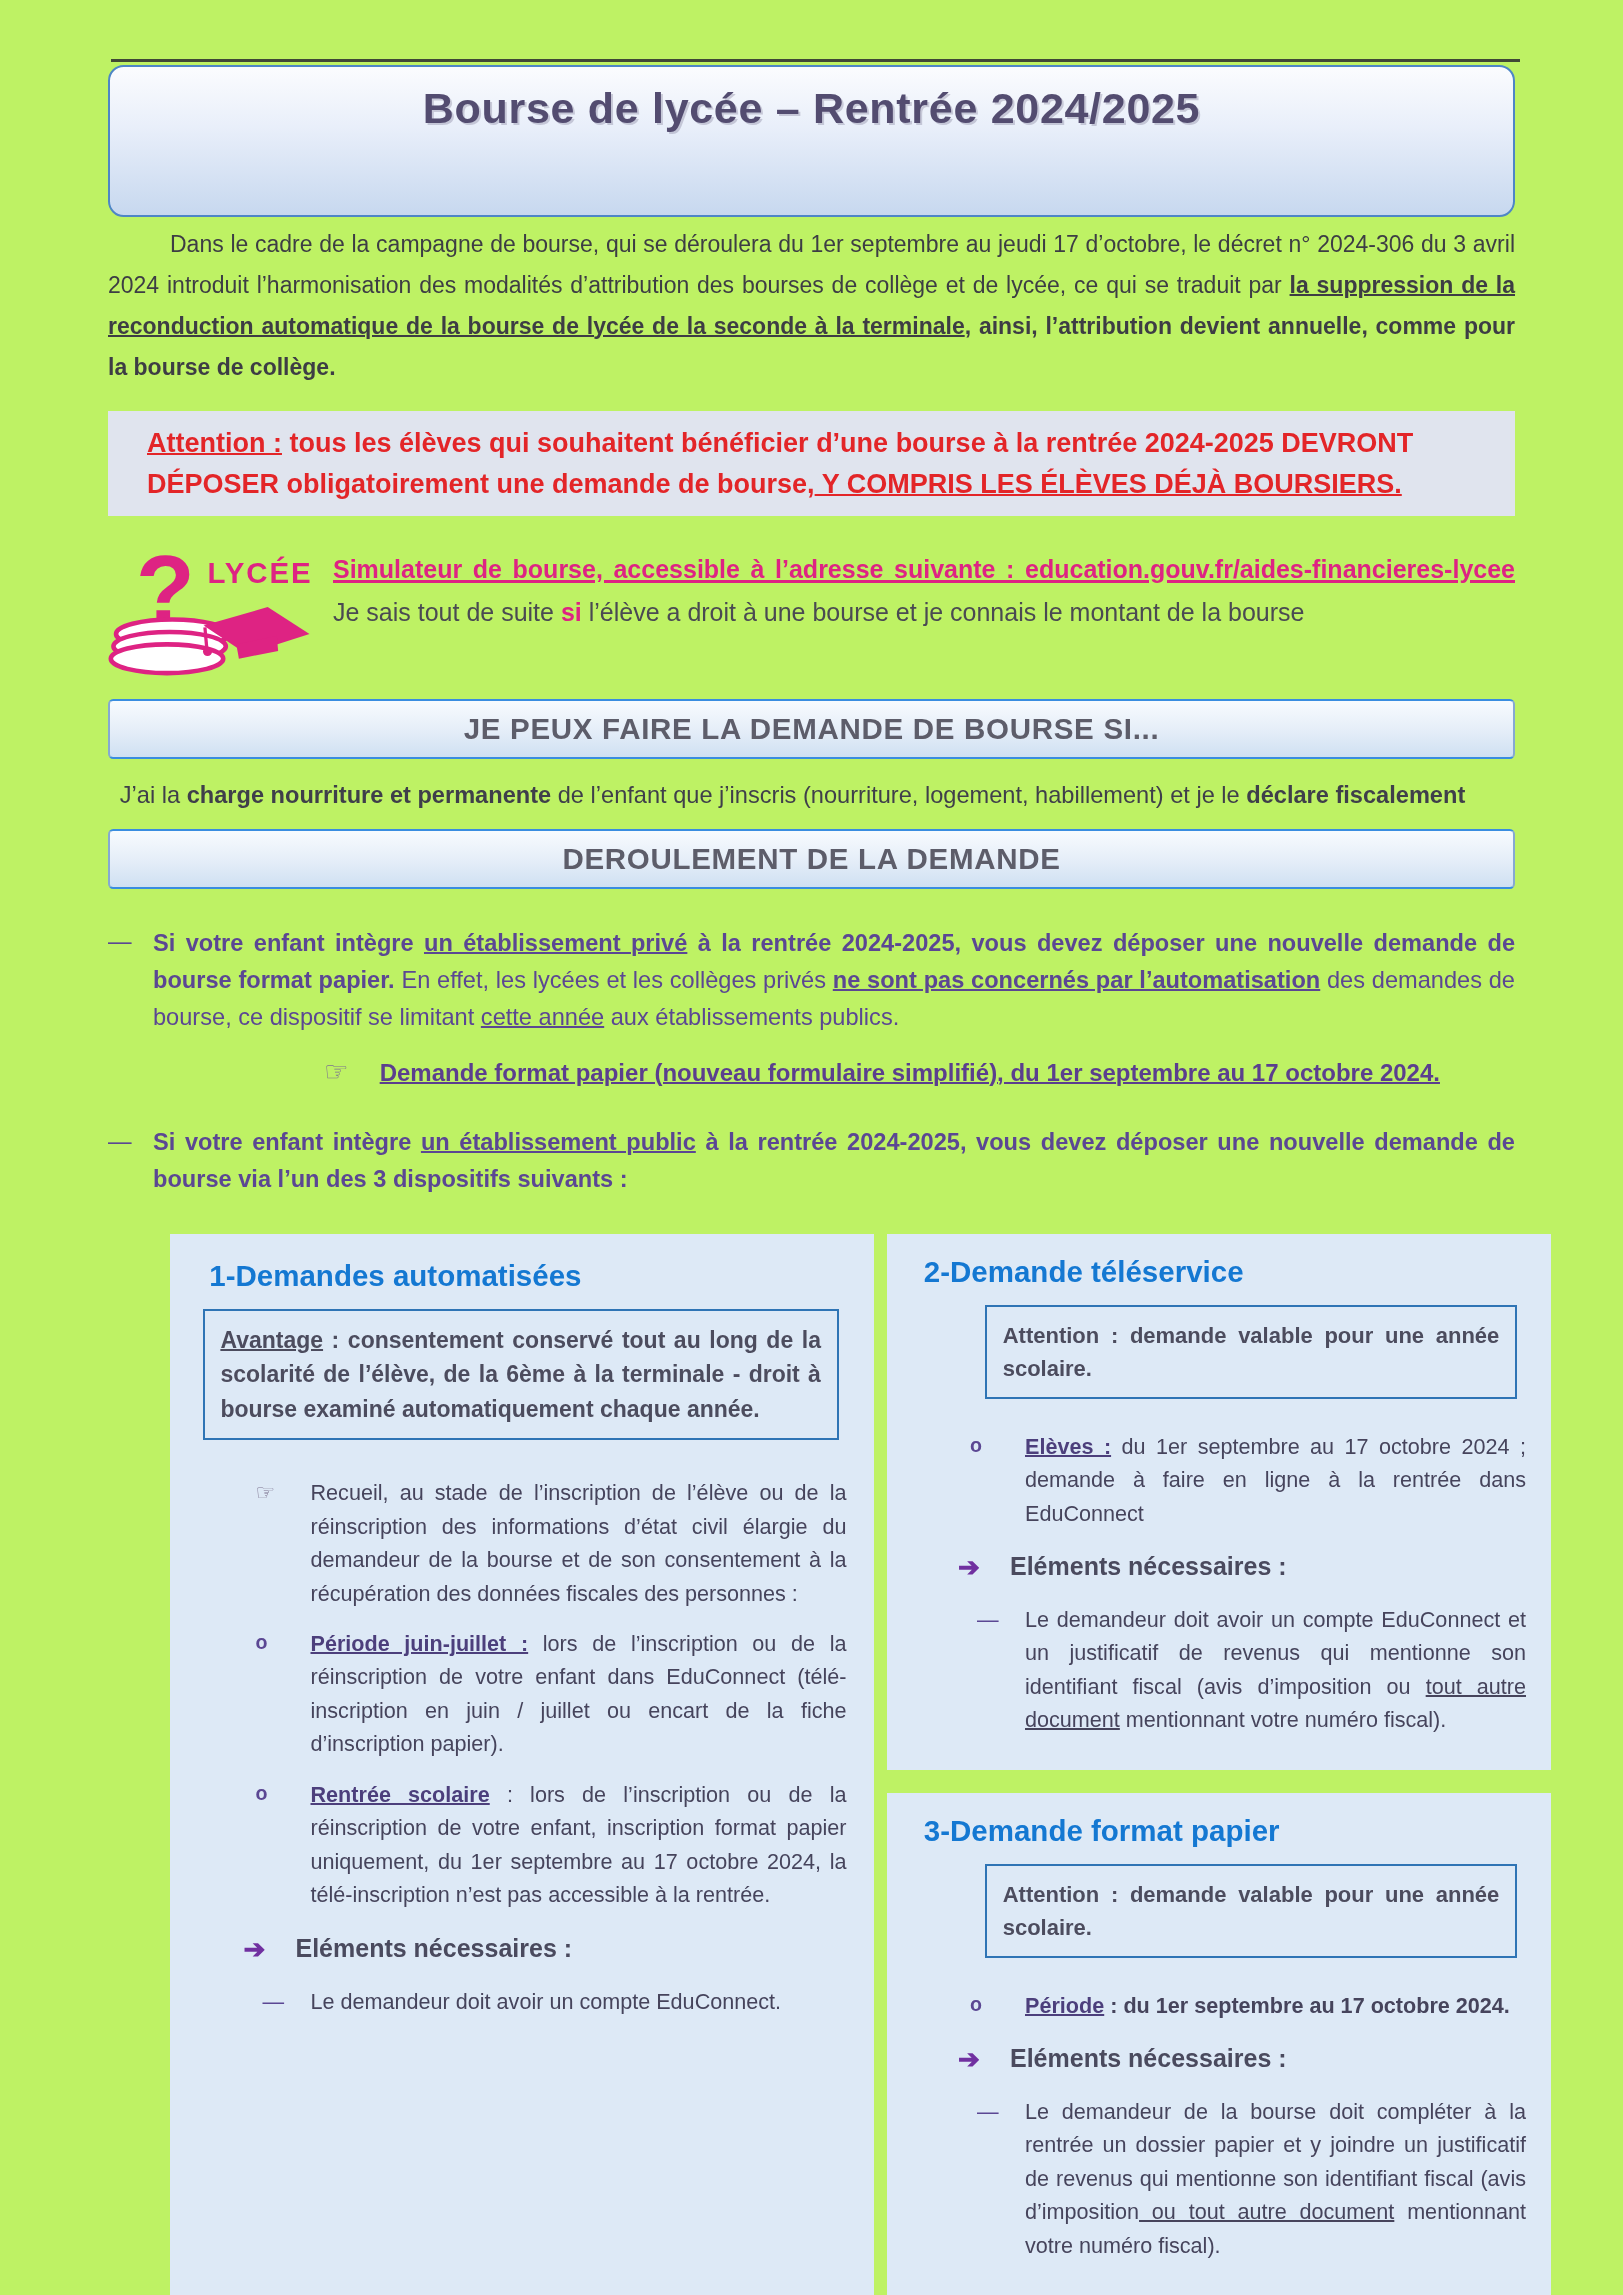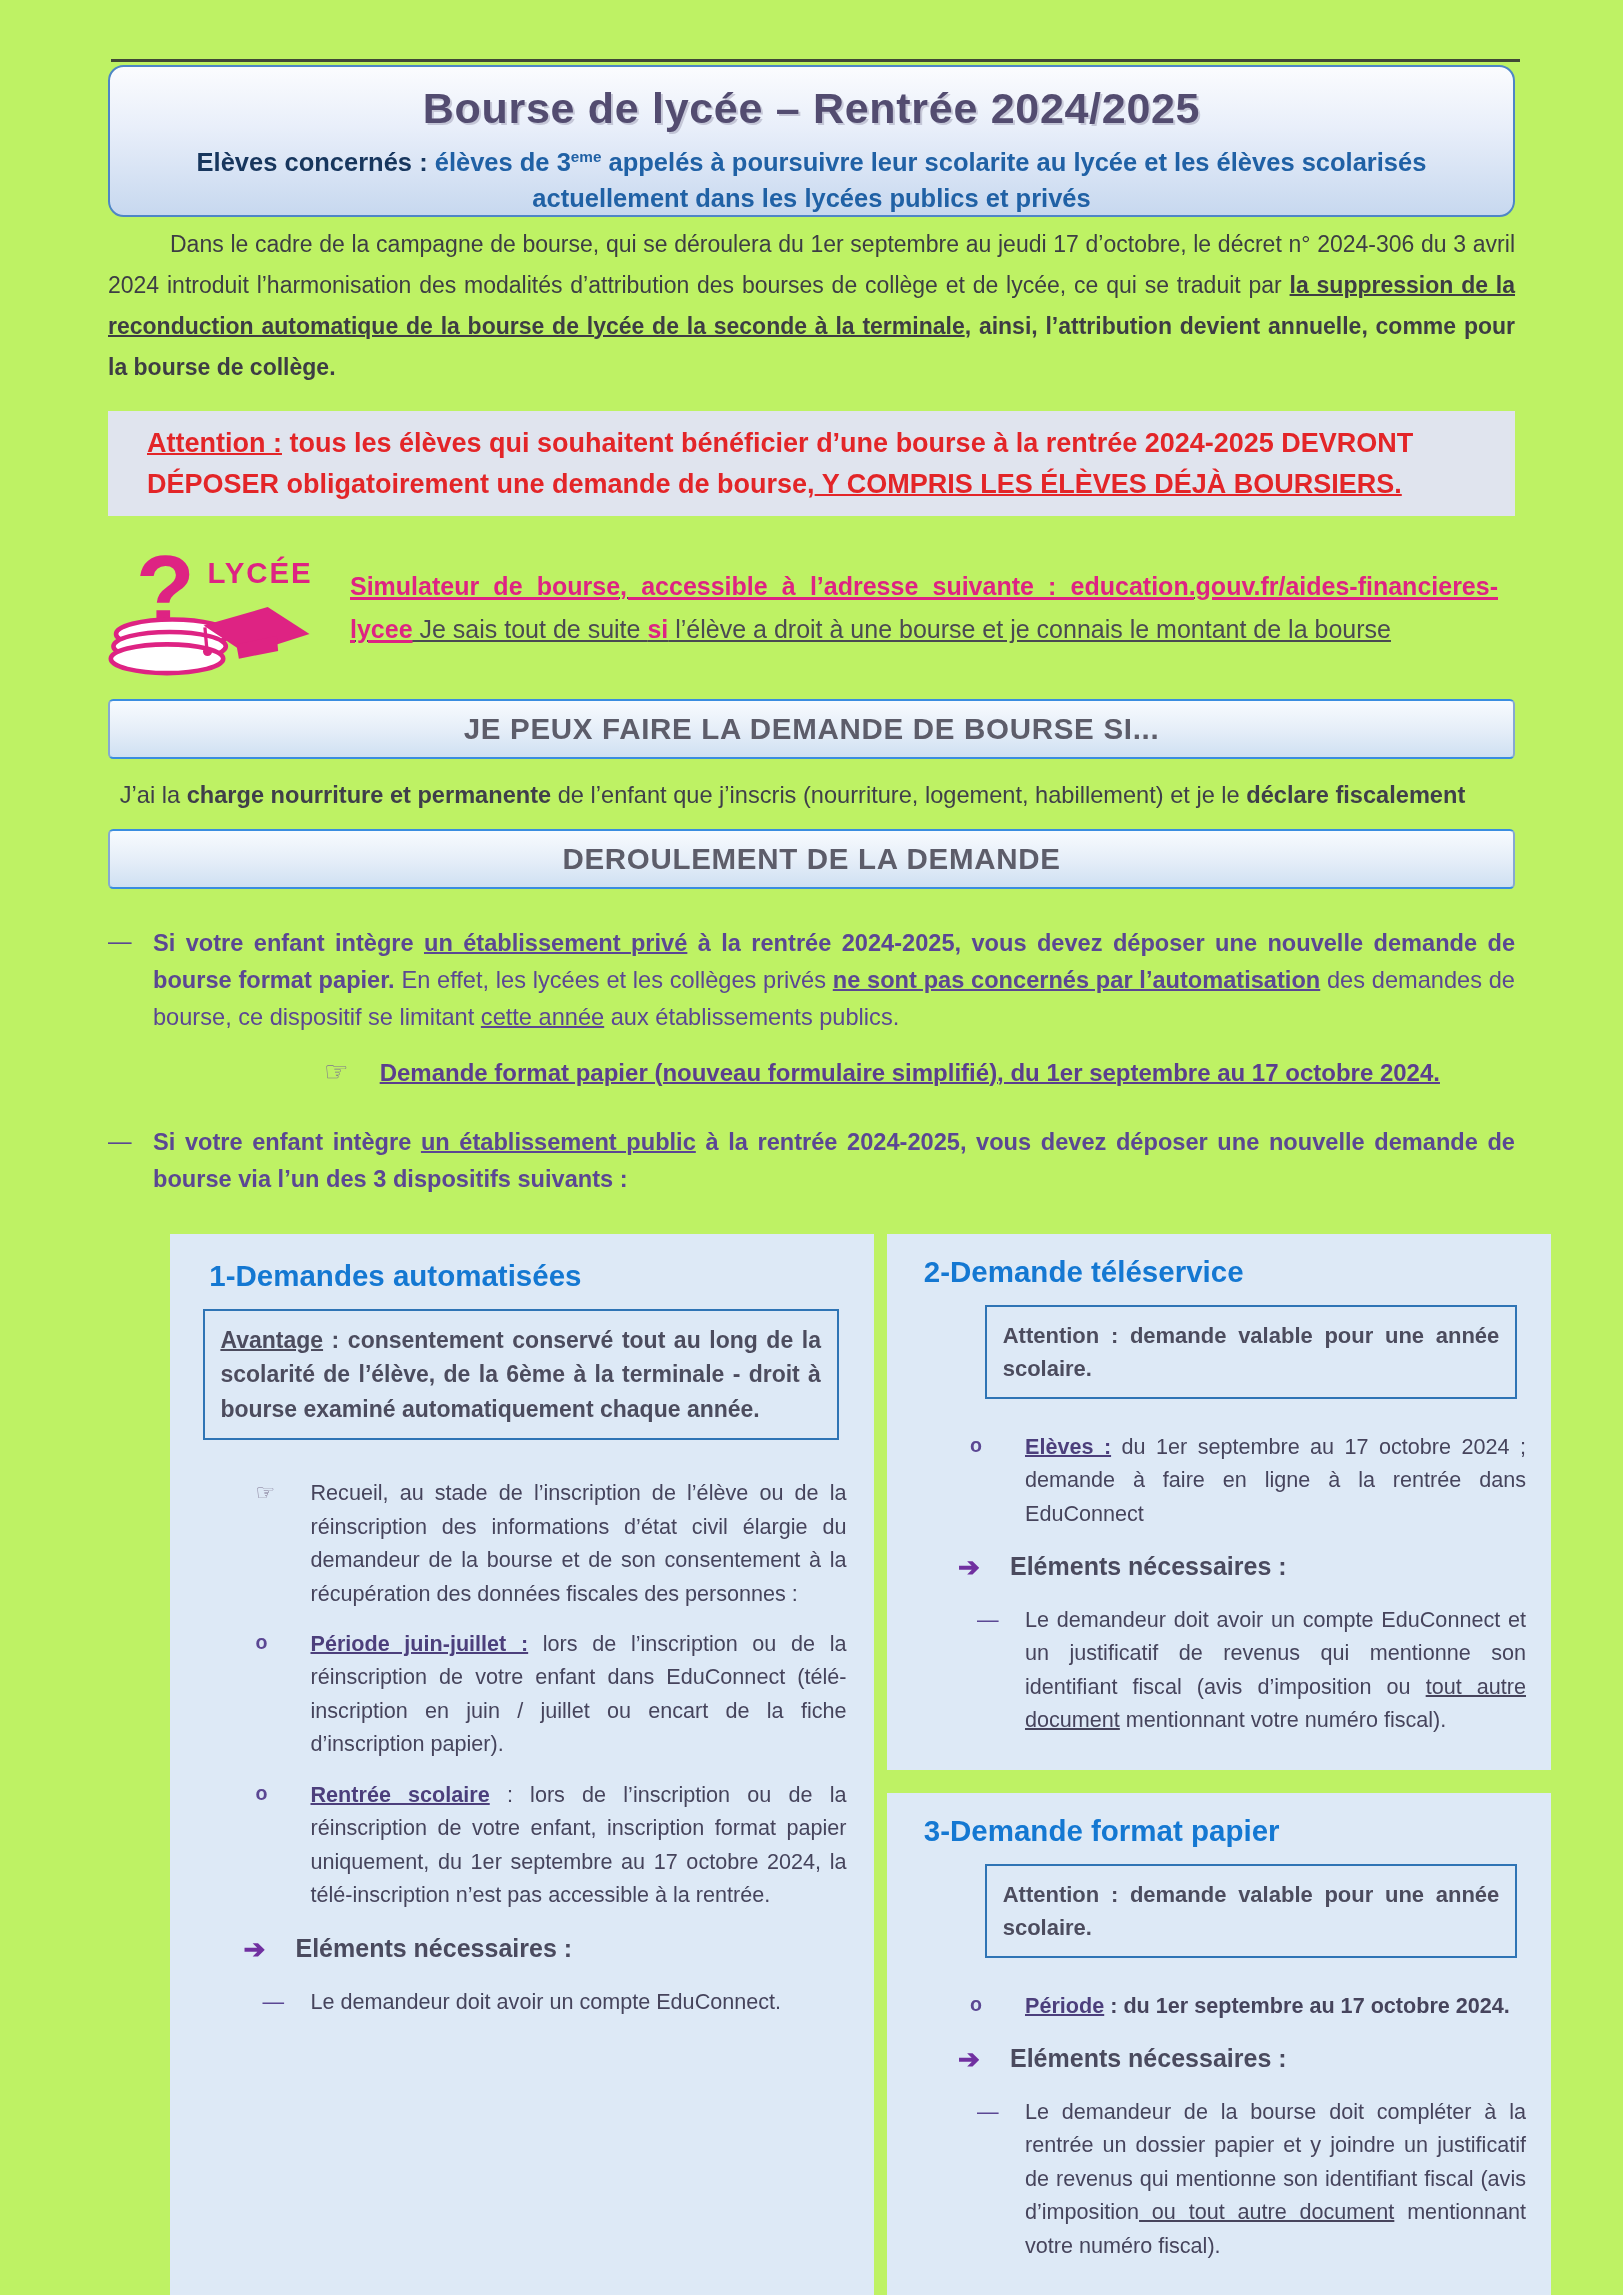--- a/index.html
+++ b/index.html
@@ -32,22 +32,22 @@
   
   .attention{
     margin-top:23.6px; background:var(--attn-bg,#e0e4ee); padding:11.8px 39px;
     text-align:left; font-size:27px; font-weight:bold; line-height:1.5;
     color:var(--red,#e32528);
   }
   
   .simulator{margin-top:29px; display:flex; gap:22px; align-items:flex-start;}
   .logo{flex:0 0 203px; height:134px; position:relative;}
   .logo svg{overflow:visible;}
-  .sim-text{flex:1; margin:17px; padding-top:2.6px; font-size:25px; line-height:1.72;
-    color:#4a4a52; text-align:justify;text-decoration:underline;}
+  .sim-text{flex:1; margin:0; padding-top:2.6px; font-size:25px; line-height:1.72;
+    color:#4a4a52; text-align:justify;}
   .sim-link{color:var(--pink,#de2383); font-weight:bold; text-decoration:underline;
     text-decoration-thickness:2.6px; cursor:pointer;}
   .pink{color:var(--pink,#de2383); font-weight:bold;}
   
   .bar{
     margin-top:19.6px; height:60px; border-radius:5.2px;
     background:linear-gradient(180deg,#f8fbfe 0%, #e4edf8 55%, #cfe0f2 100%);
     border-top:2.6px solid var(--bar-blue,#3a8de0); border-bottom:2.6px solid var(--bar-blue,#3a8de0);
     border-left:2px solid #86a9d2; border-right:2px solid #86a9d2;
     box-sizing:border-box; text-align:center; line-height:55px;
@@ -91,21 +91,20 @@
 </head>
 <body>
 
 <div class="page">
   <div class="topline"></div>
 
   <div class="content">
 
     <header class="hero">
       <h1>Bourse de lycée – Rentrée 2024/2025</h1>
-      <p class="hero-sub"><span class="lbl">Elèves concernés :</span><span> élèves de 3</span><sup>eme</sup><span> appelés à poursuivre leur scolarite au lycée et les élèves scolarisés actuellement dans les lycées publics et privés</span></p>
     </header>
 
     <p class="intro"><span>Dans le cadre de la campagne de bourse, qui se déroulera du 1er septembre au jeudi 17 d’octobre, le décret n° 2024-306 du 3 avril 2024 introduit l’harmonisation des modalités d’attribution des bourses de collège et de lycée, ce qui se traduit par </span><span class="b u">la suppression de la reconduction automatique de la bourse de lycée de la seconde à la terminale</span><span class="b">, ainsi, l’attribution devient annuelle, comme pour la bourse de collège.</span></p>
 
     <div class="attention"><span class="u">Attention :</span><span> tous les élèves qui souhaitent bénéficier d’une bourse à la rentrée 2024-2025 DEVRONT DÉPOSER obligatoirement une demande de bourse,</span><span class="u"> Y COMPRIS LES ÉLÈVES DÉJÀ BOURSIERS.</span></div>
 
     <div class="simulator">
       <div class="logo">
         <svg width="203" height="134" viewBox="0 0 310 205">
           <g>

